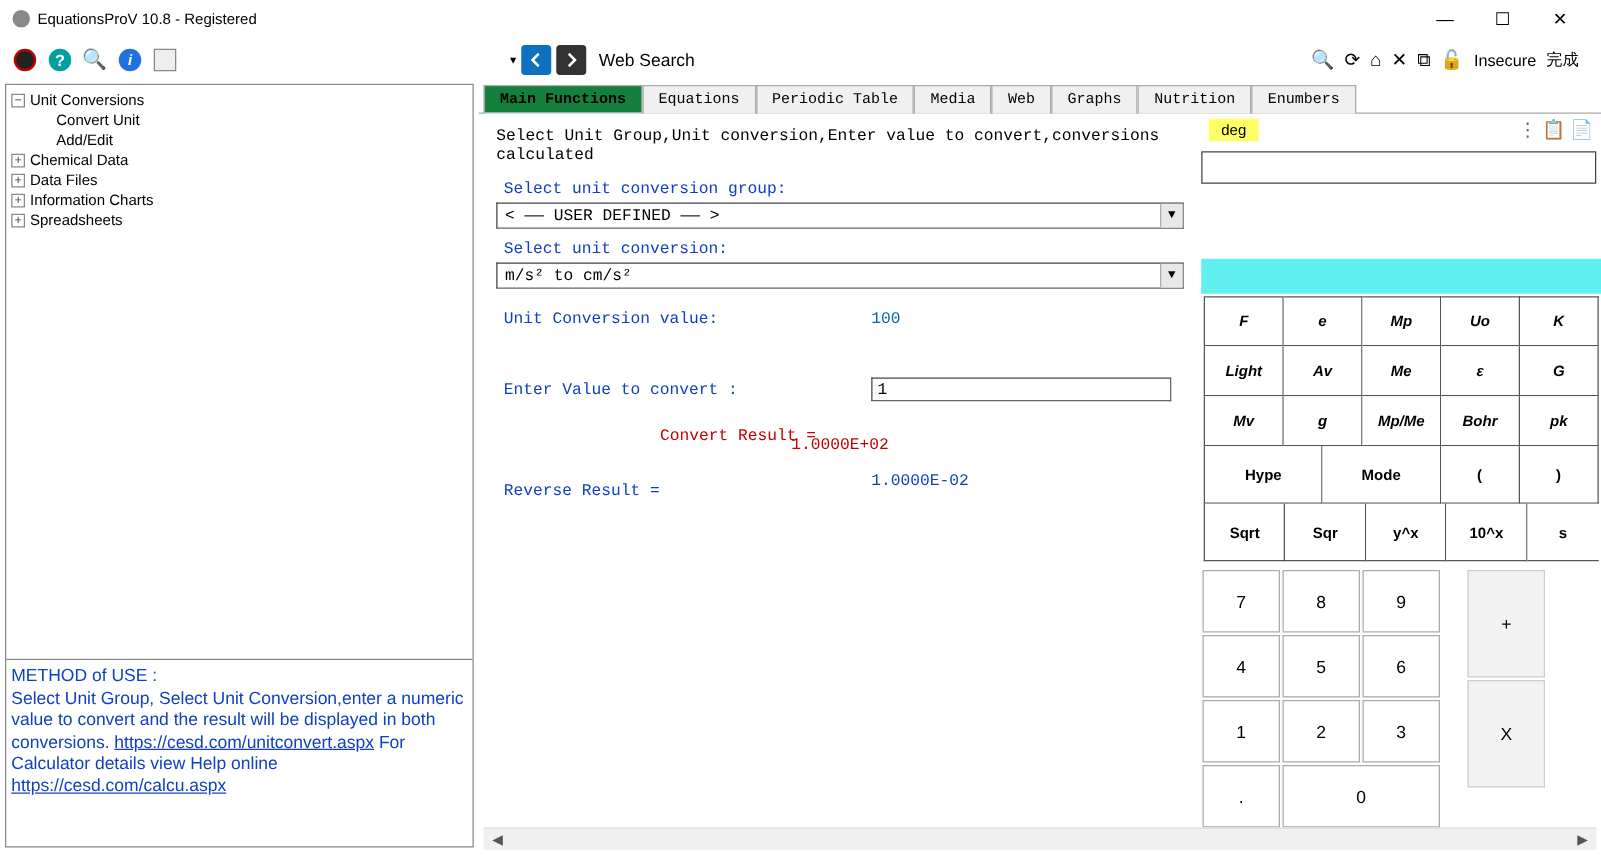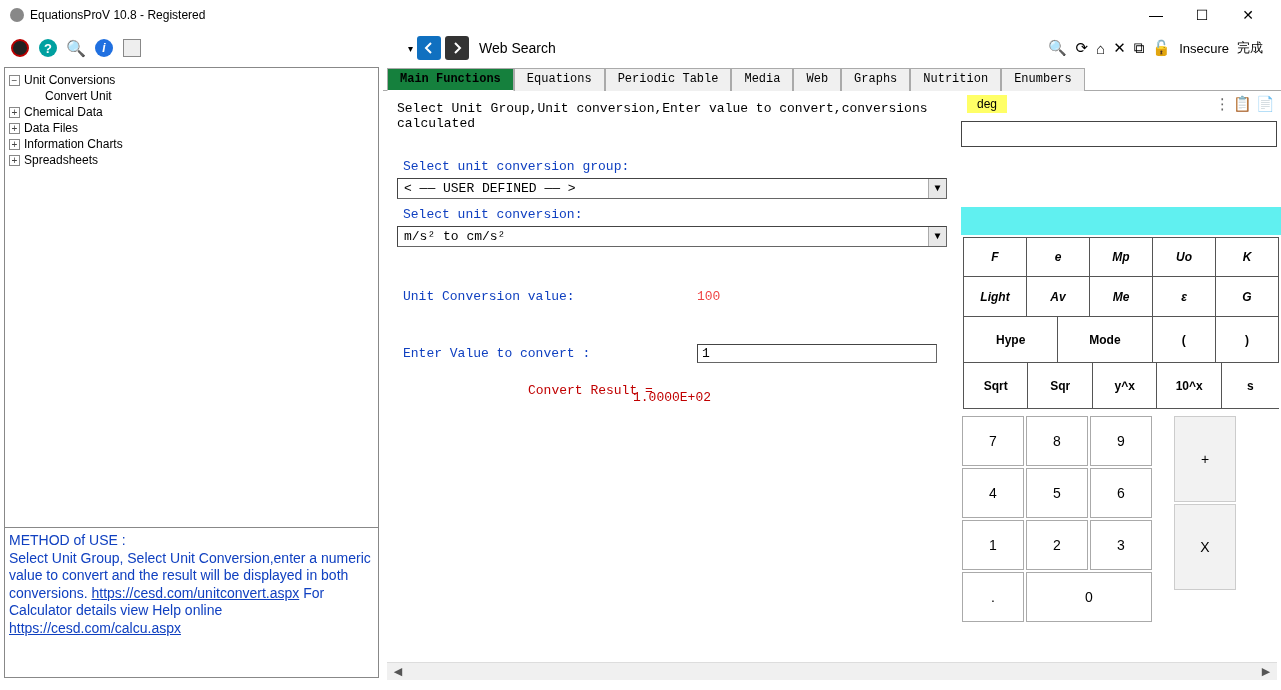--- a/index.html
+++ b/index.html
@@ -29,28 +29,28 @@
     .tree-toggle { display: inline-block; width: 11px; height: 11px; border: 1px solid #888; text-align: center; line-height: 9px; font-size: 10px; margin-right: 4px; color: #444; }
     .tree-indent-2 { padding-left: 36px; }
     .help-box { border-top: 1px solid #888; padding: 4px 4px; font-size: 14px; color: #1040c0; line-height: 1.25; height: 150px; }
     .help-box a { color: #1040c0; text-decoration: underline; }
     .right-panel { flex: 1; display: flex; flex-direction: column; position: relative; }
     .tab-strip { display: flex; height: 24px; border-bottom: 1px solid #aaa; padding-left: 4px; font-family: "Courier New", monospace; font-size: 12px; }
     .tab { padding: 3px 12px 2px 12px; border: 1px solid #aaa; border-bottom: none; margin-right: 0px; background: #f0f0f0; position: relative; top: 1px; cursor: pointer; }
     .tab.active { background: #15803d; font-weight: bold; border-bottom: 1px solid #fff; }
     .content-area { flex: 1; display: flex; overflow: hidden; position: relative; }
     .conversion-panel { flex: 1; padding: 10px 14px; font-family: "Courier New", monospace; font-size: 13px; position: relative; overflow: hidden; }
-    .instruction-text { color: #000; margin-bottom: 28px; }
+    .instruction-text { color: #000; margin-bottom: 12px; }
     .blue-label { color: #1040c0; margin: 8px 0 4px 6px; }
     .dropdown { width: 550px; border: 1px solid #666; display: flex; border-top: 1px solid #444; border-left: 1px solid #444; background: #fff; }
     .dropdown .dd-text { flex: 1; padding: 2px 6px; font-family: "Courier New", monospace; font-size: 13px; }
     .dropdown .dd-arrow { width: 18px; background: #e8e8e8; border-left: 1px solid #aaa; display: flex; align-items: center; justify-content: center; font-size: 10px; }
     .field-row { display: flex; align-items: center; margin-top: 22px; }
     .field-row .fld-label { width: 300px; color: #1040c0; padding-left: 6px; }
-    .field-row .fld-value { color: #ef4444; font-family: "Courier New", monospace; }
+    .field-row .fld-value { color: #0369a1; font-family: "Courier New", monospace; }
     .field-row .fld-value.red { color: #c00000; }
     .field-row .fld-value.blue { color: #1040c0; }
     .field-row .convert-label-red { color: #c00000; padding-left: 6px; width: 300px; }
     .enter-input { width: 240px; border: 1px solid #666; border-top: 1px solid #444; border-left: 1px solid #444; padding: 1px 4px; font-family: "Courier New", monospace; font-size: 13px; }
     .calc-column { width: 320px; border-left: 0; position: relative; }
     .calc-top-row { height: 26px; display: flex; align-items: center; padding: 0 6px; justify-content: space-between; }
     .deg-badge { background: #ffff66; padding: 2px 10px; font-size: 12px; font-family: Arial, sans-serif; }
     .calc-top-icons { display: flex; gap: 4px; font-size: 15px; color: #666; }
     .calc-display { height: 26px; border: 1px solid #444; margin: 4px 4px 0 0; background: #fff; }
     .calc-display-dummy { height: 58px; }
@@ -64,21 +64,21 @@
     .calc-row.funcrow .calc-btn { height: 46px; font-style: normal; font-weight: bold; }
     .numpad-area { display: flex; margin-top: 6px; }
     .numpad { display: flex; flex-direction: column; }
     .numpad .np-row { display: flex; }
     .np-btn { width: 62px; height: 50px; border: 1px solid #aaa; margin: 1px; display: flex; align-items: center; justify-content: center; font-size: 14px; background: #fff; cursor: pointer; font-weight: normal; }
     .np-btn.widex2 { width: 126px; }
     .op-col { display: flex; flex-direction: column; margin-left: 20px; }
     .op-btn { width: 62px; height: 86px; border: 1px solid #ccc; margin: 1px; display: flex; align-items: center; justify-content: center; background: #f2f2f2; font-size: 14px; cursor: pointer; }
     .bottom-scroll { height: 18px; background: #f0f0f0; border-top: 1px solid #ddd; display: flex; align-items: center; padding: 0 4px; margin: 0 4px 2px 4px; }
     .bottom-scroll .sc-arrow { width: 14px; font-size: 11px; text-align: center; color: #555; }
-    .spacer-lbl { margin-top: 42px; }
+    .spacer-lbl { margin-top: 16px; }
   </style>
 </head>
 <body>
 
 <div class="title-bar">
   <span class="app-icon"></span>
   <span class="title-text">EquationsProV 10.8 - Registered</span>
   <div class="win-controls">
     <span>—</span>
     <span>☐</span>
@@ -132,20 +132,23 @@
 
   <div class="left-panel">
     <div class="tree">
       <div class="tree-item">
           <span class="tree-toggle">−</span>
           <span>Unit Conversions</span>
         </div>
       <div class="tree-item tree-indent-2">
           <span>Convert Unit</span>
         </div>
+      <div class="tree-item tree-indent-2">
+          <span>Add/Edit</span>
+        </div>
       <div class="tree-item">
           <span class="tree-toggle">+</span>
           <span>Chemical Data</span>
         </div>
       <div class="tree-item">
           <span class="tree-toggle">+</span>
           <span>Data Files</span>
         </div>
       <div class="tree-item">
           <span class="tree-toggle">+</span>
@@ -201,20 +204,24 @@
         <div class="field-row" style="margin-top:40px;">
           <div class="fld-label">Enter Value to convert :</div>
           <input type="text" class="enter-input" value="1" style="">
         </div>
 
         <div class="field-row" style="margin-top:20px;flex-direction:column;">
           <div class="convert-label-red">Convert Result =</div>
           <div class="fld-value red" style="position:relative; top:-8px;">1.0000E+02</div>
         </div>
 
+        <div class="field-row" style="margin-top:14px;">
+          <div class="fld-label">Reverse Result =</div>
+          <div class="fld-value blue" style="position:relative; top:-8px;">1.0000E-02</div>
+        </div>
       </div>
 
       <div class="calc-column">
         <div class="calc-top-row">
           <span class="deg-badge">deg</span>
           <div class="calc-top-icons">
             <span>⋮</span>
             <span>📋</span>
             <span>📄</span>
           </div>
@@ -230,20 +237,27 @@
             <div class="calc-btn">Mp</div>
             <div class="calc-btn">Uo</div>
             <div class="calc-btn">K</div>
           </div>
           <div class="calc-row">
             <div class="calc-btn">Light</div>
             <div class="calc-btn">Av</div>
             <div class="calc-btn">Me</div>
             <div class="calc-btn">ε</div>
             <div class="calc-btn">G</div>
+          </div>
+          <div class="calc-row">
+            <div class="calc-btn">Mv</div>
+            <div class="calc-btn">g</div>
+            <div class="calc-btn">Mp/Me</div>
+            <div class="calc-btn">Bohr</div>
+            <div class="calc-btn">pk</div>
           </div>
           <div class="calc-row funcrow">
             <div class="calc-btn nostyle" style="flex:1.5">Hype</div>
             <div class="calc-btn nostyle" style="flex:1.5">Mode</div>
             <div class="calc-btn nostyle">(</div>
             <div class="calc-btn nostyle">)</div>
           </div>
           <div class="calc-row funcrow">
             <div class="calc-btn nostyle">Sqrt</div>
             <div class="calc-btn nostyle">Sqr</div>

